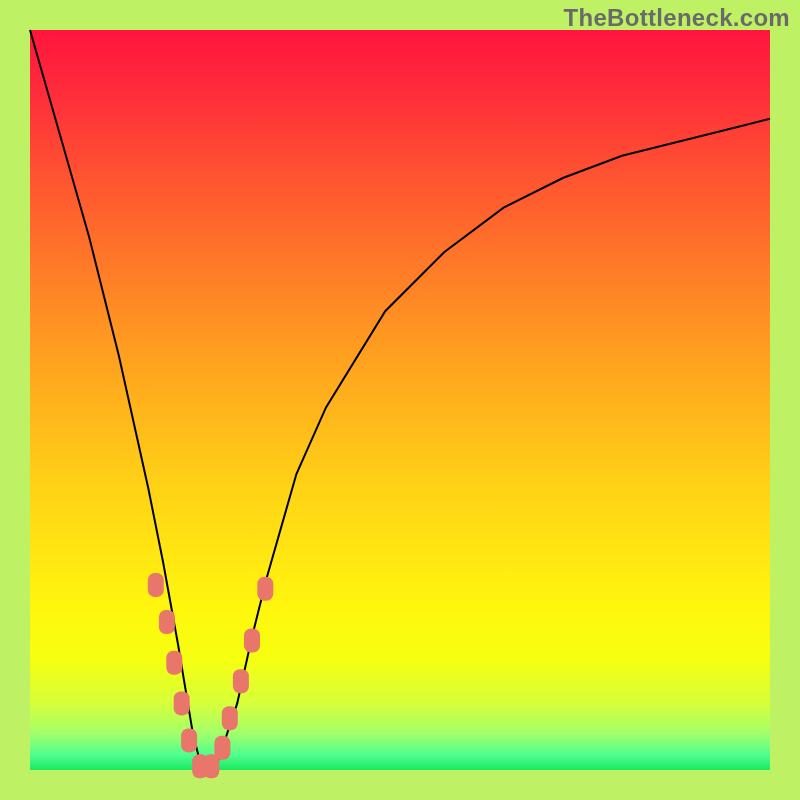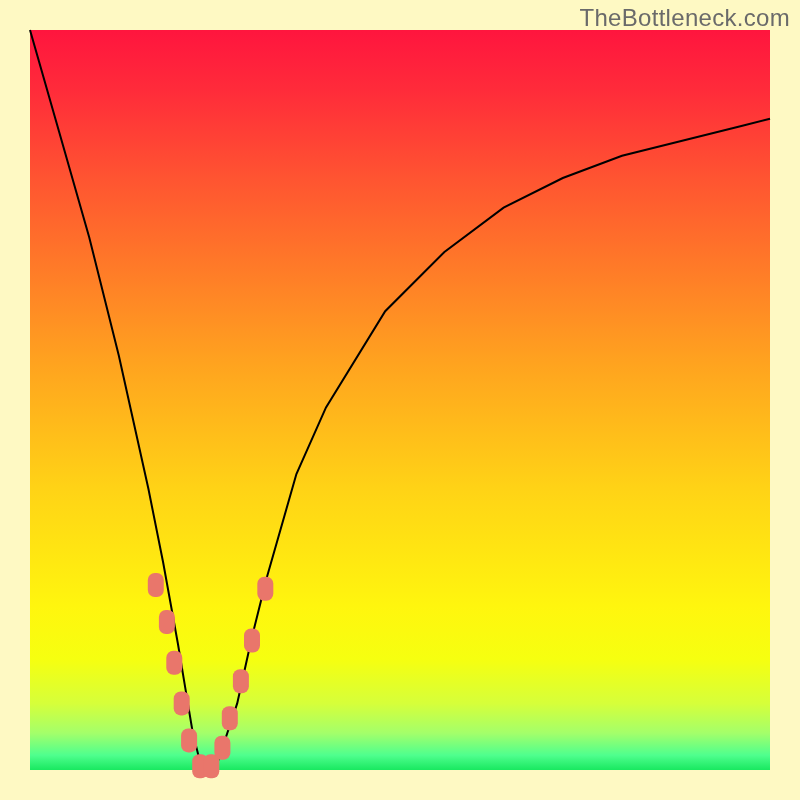--- a/index.html
+++ b/index.html
@@ -9,21 +9,22 @@
     height: 800px;
     background: #000;
     overflow: hidden;
   }
   .frame {
     position: absolute;
     left: 0;
     top: 0;
     width: 800px;
     height: 800px;
-    background: #fef9c3;
+    background: #bef264;
+    font-weight: bold;
   }
   .plot {
     position: absolute;
     left: 30px;
     top: 30px;
     width: 740px;
     height: 740px;
     background: linear-gradient(to bottom,
       #ff153e 0%,
       #ff2b3a 8%,

